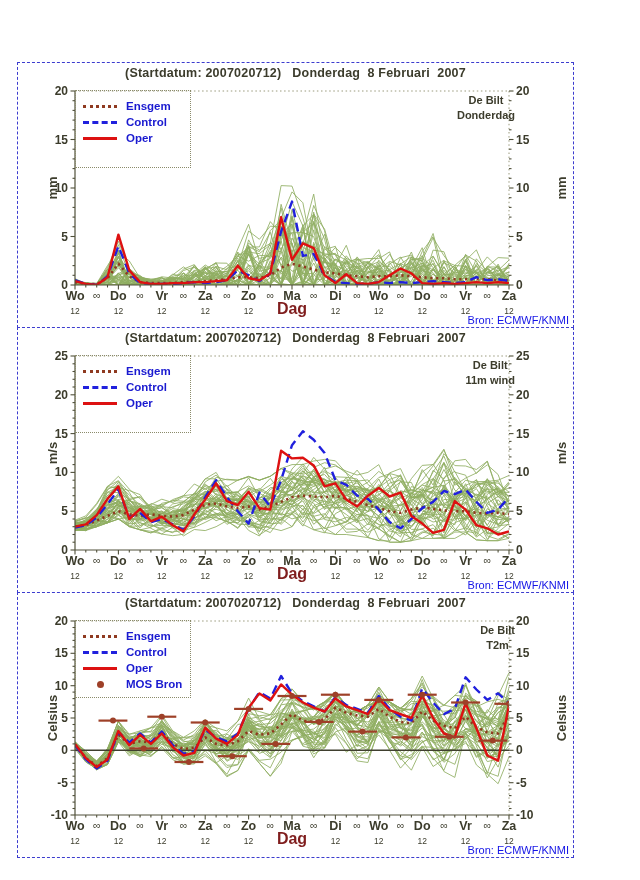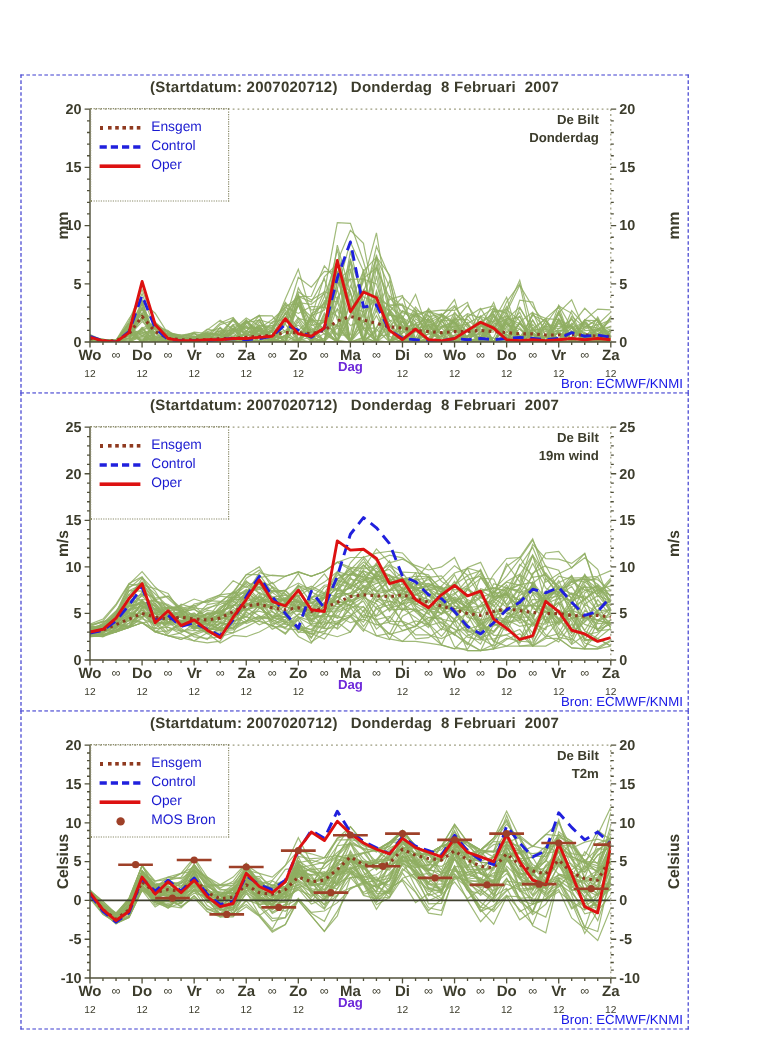--- a/index.html
+++ b/index.html
@@ -4,38 +4,38 @@
 <style>
   html,body{margin:0;padding:0;background:#ffffff;}
   body{width:640px;height:880px;font-family:"Liberation Sans",sans-serif;}
   .page{position:relative;width:640px;height:880px;background:#ffffff;overflow:hidden;}
   .panels{position:absolute;left:17px;top:62px;width:557px;}
   .panel{position:relative;width:555px;height:264px;border:1px dashed #3c3ccf;background:#ffffff;}
   .panel + .panel{margin-top:-1px;}
   svg.chart{position:absolute;left:0;top:0;}
   .panel-title{position:absolute;left:0;top:3px;width:100%;text-align:center;
     font-size:12.5px;font-weight:bold;color:#3c3c2c;white-space:pre;letter-spacing:.2px;}
-  .corner{position:absolute;right:74px;top:30px;text-align:right;font-size:11px;
+  .corner{position:absolute;right:58px;top:30px;text-align:center;font-size:11px;
     font-weight:bold;color:#3c3c2c;line-height:15px;}
   .legend{position:absolute;left:57px;top:27px;width:116px;height:78px;box-sizing:border-box;
     border:1px dotted #8b8b6b;padding:7px 4px 0 7px;}
   .lrow{display:flex;align-items:center;height:16px;}
   .sw{width:34px;margin-right:9px;flex:none;height:0;}
   .sw.dotted{border-top:3px dotted #8f3a20;}
   .sw.dashed{border-top:3px dashed #2020dd;}
   .sw.solid{border-top:3px solid #dd1111;}
   .sw.dot{height:16px;border:none;display:flex;align-items:center;justify-content:center;}
   .sw.dot span{width:7px;height:7px;border-radius:50%;background:#9e4028;}
-  .llabel{font-size:11.5px;font-weight:normal;color:#1a1ad0;white-space:nowrap;}
+  .llabel{font-size:11.5px;font-weight:bold;color:#1a1ad0;white-space:nowrap;}
   .unit{position:absolute;transform:translate(-50%,-50%) rotate(-90deg);font-size:13px;
     font-weight:bold;color:#3c3c2c;white-space:nowrap;}
   .unit.left{left:34px;top:125px;}
   .unit.right{left:543px;top:125px;}
   .dag{position:absolute;left:57px;top:237px;width:434px;text-align:center;
-    font-size:11px;font-weight:bold;color:#6d28d9;}
+    font-size:16px;font-weight:bold;color:#7f1d1d;}
   .bron{position:absolute;right:4px;bottom:1px;font-size:11px;font-weight:normal;color:#1414e6;}
 </style>
 </head>
 <body>
 
 <div class="page">
   <div class="panels">
 
     <div class="panel">
       <svg class="chart" width="555" height="264" viewBox="0 0 555 264">
@@ -452,21 +452,21 @@
           <text x="404.2" y="251.0" font-size="8.5" text-anchor="middle" fill="#3c3c2c" font-family="Liberation Sans, sans-serif">12</text>
           <text x="447.6" y="237.0" font-size="12.5" text-anchor="middle" fill="#3c3c2c" font-weight="bold" font-family="Liberation Sans, sans-serif">Vr</text>
           <text x="469.3" y="236.0" font-size="10.5" text-anchor="middle" fill="#3c3c2c" font-family="Liberation Sans, sans-serif">∞</text>
           <text x="447.6" y="251.0" font-size="8.5" text-anchor="middle" fill="#3c3c2c" font-family="Liberation Sans, sans-serif">12</text>
           <text x="491.0" y="237.0" font-size="12.5" text-anchor="middle" fill="#3c3c2c" font-weight="bold" font-family="Liberation Sans, sans-serif">Za</text>
           <text x="491.0" y="251.0" font-size="8.5" text-anchor="middle" fill="#3c3c2c" font-family="Liberation Sans, sans-serif">12</text>
         </svg>
       <div class="panel-title">(Startdatum: 2007020712)   Donderdag  8 Februari  2007</div>
       <div class="corner">
         <div>De Bilt</div>
-        <div>19m wind</div>
+        <div>11m wind</div>
       </div>
       <div class="legend">
         <div class="lrow">
           <div class="sw dotted"></div>
           <div class="llabel">Ensgem</div>
         </div>
         <div class="lrow">
           <div class="sw dashed"></div>
           <div class="llabel">Control</div>
         </div>

